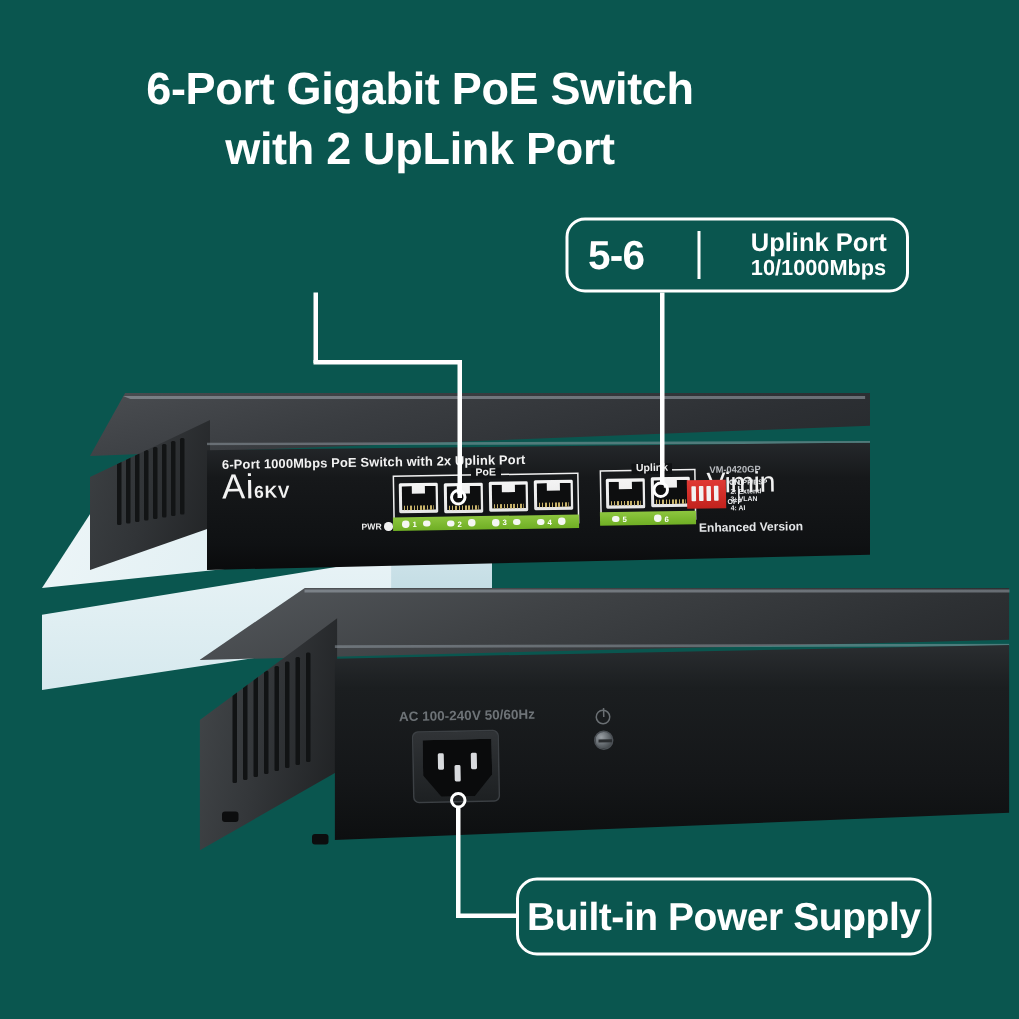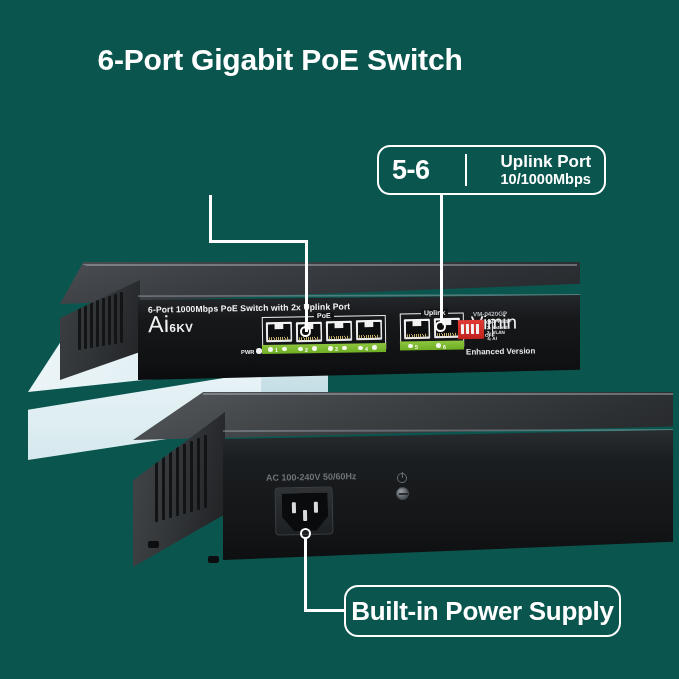--- a/index.html
+++ b/index.html
@@ -317,20 +317,21 @@
     background: #0c0d0e; border-radius: 2px;
   }
 </style>
 </head>
 <body>
 
 <div id="stage">
 
   <div id="title">
     <span class="line">6-Port Gigabit PoE Switch</span>
+    <span class="line">with 2 UpLink Port</span>
   </div>
 
   <div id="pedestal">
     <div id="ped-top"></div>
     <div id="ped-right"></div>
     <div id="ped-face"></div>
   </div>
 
   <div id="sw-top">
     <div id="st-lid"></div>

